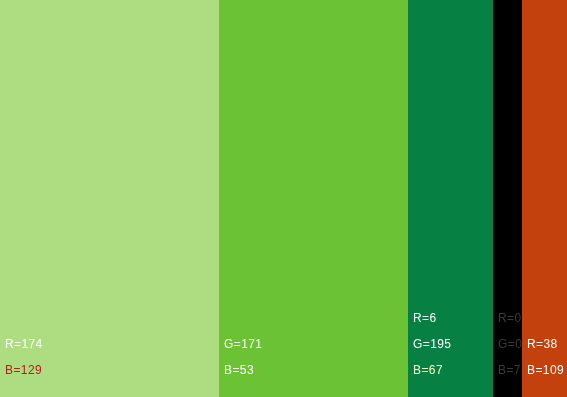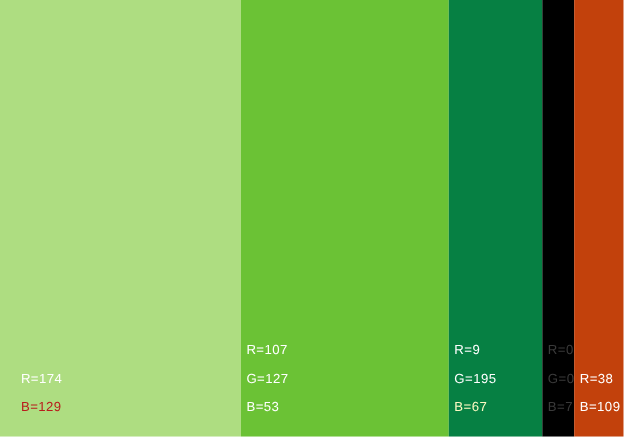--- a/index.html
+++ b/index.html
@@ -41,38 +41,37 @@
     letter-spacing: 0.4px;
     white-space: nowrap;
     font-weight: 400;
   }
 </style>
 </head>
 <body>
 
 <div id="palette" style="width: 567px; height: 397px;">
 
-  <div class="swatch" style="background: rgb(174, 221, 129); width: 219px; flex: 0 0 219px; padding-left: 14px;">
+  <div class="swatch" style="background: rgb(174, 221, 129); width: 219px; flex: 0 0 219px;">
     <div class="swatch-labels">
       <span class="channel-line" style="color: rgb(255, 255, 255);">R=174</span>
       <span class="channel-line" style="color: #b91c1c;">B=129</span>
     </div>
   </div>
 
   <div class="swatch" style="background: rgb(107, 194, 53); width: 189px; flex: 0 0 189px;">
     <div class="swatch-labels">
-      <span class="channel-line" style="color: rgb(255, 255, 255);">R=107</span>
-      <span class="channel-line" style="color: rgb(255, 255, 255);">G=127</span>
+      <span class="channel-line" style="color: rgb(255, 255, 255);">G=171</span>
       <span class="channel-line" style="color: rgb(255, 255, 255);">B=53</span>
     </div>
   </div>
 
   <div class="swatch" style="background: rgb(6, 128, 67); width: 85px; flex: 0 0 85px;">
     <div class="swatch-labels">
-      <span class="channel-line" style="color: rgb(255, 255, 255);">R=9</span>
+      <span class="channel-line" style="color: rgb(255, 255, 255);">R=6</span>
       <span class="channel-line" style="color: rgb(255, 255, 255);">G=195</span>
       <span class="channel-line" style="color: #fef9c3;">B=67</span>
     </div>
   </div>
 
   <div class="swatch" style="background: rgb(0, 0, 0); width: 29px; flex: 0 0 29px;">
     <div class="swatch-labels">
       <span class="channel-line" style="color: rgb(58, 58, 58);">R=0</span>
       <span class="channel-line" style="color: rgb(58, 58, 58);">G=0</span>
       <span class="channel-line" style="color: rgb(58, 58, 58);">B=7</span>

